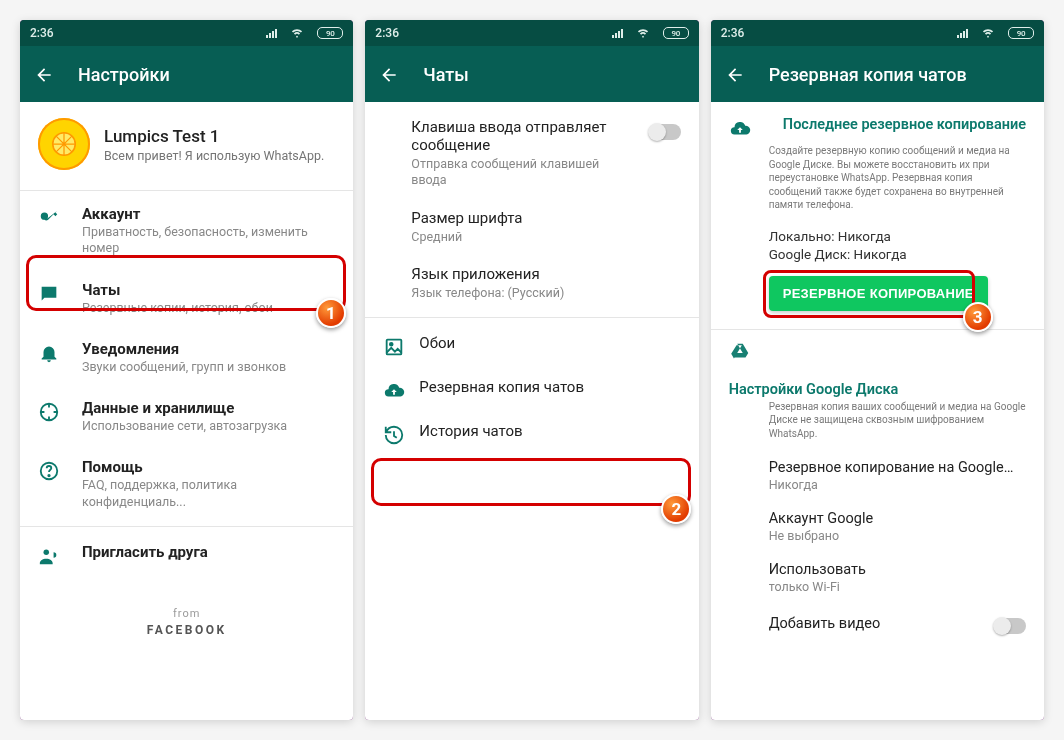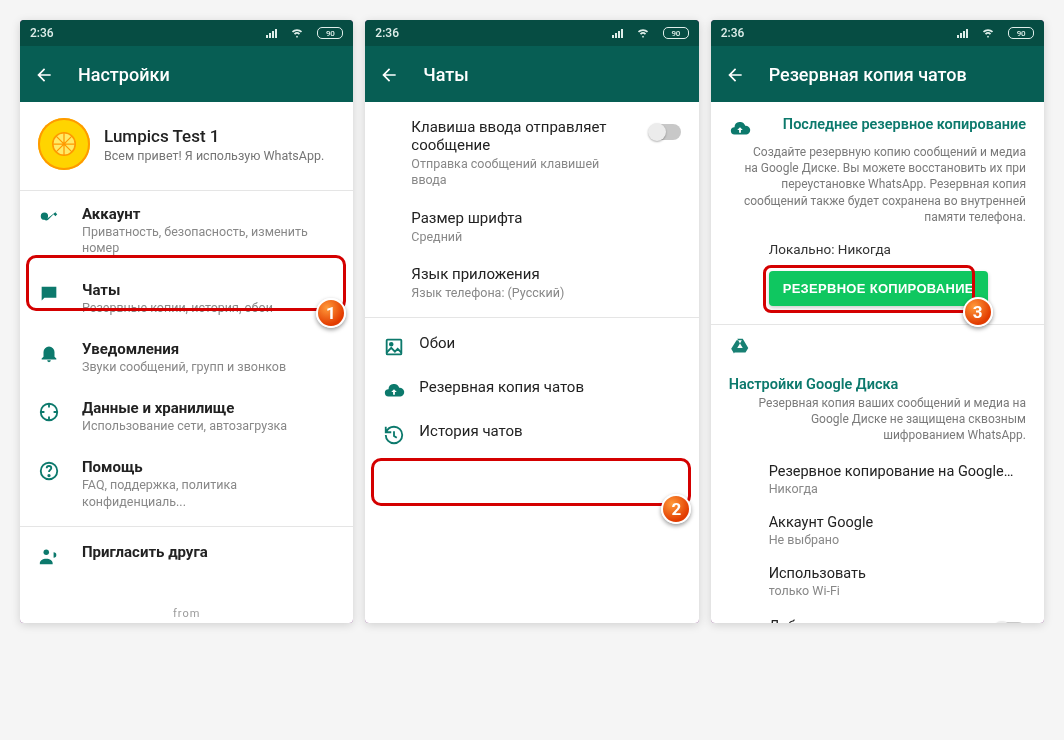--- a/index.html
+++ b/index.html
@@ -9,21 +9,21 @@
     width: 1064px;
     height: 740px;
     padding: 20px;
     display: flex;
     gap: 12px;
     justify-content: center;
     align-items: flex-start;
   }
   .phone {
     width: 334px;
-    height: 603px;
+    height: 700px;
     background: #701a75;
     border-radius: 4px;
     box-shadow: 0 2px 10px rgba(0,0,0,0.15);
     overflow: hidden;
     display: flex;
     flex-direction: column;
     position: relative;
   }
   
   .statusbar {
@@ -118,21 +118,21 @@
     position:absolute; width:18px; height:18px; border-radius:50%; background:#ececec;
     top:-1px; left:-1px; box-shadow:0 1px 2px rgba(0,0,0,.3);
   }
   .toggle.on { background:#8fd1c6; }
   .toggle.on .knob { left:auto; right:-1px; background:#0c796c; }
   .listicon { width:22px; min-width:22px; height:22px; color:#0c796c; margin-top:2px;}
   
   .s3-head { display:flex; gap:30px; padding:14px 18px 0 18px;justify-content:space-between; }
   .s3-head .ic{ width:22px;min-width:22px;height:22px;color:#0c796c; margin-top:2px;}
   .s3-title { color:#0c796c; font-size:14.5px; font-weight:600; }
-  .s3-body { padding: 4px 18px 10px 30px; font-size:12px; color:#7a7a7a; line-height:1.35;text-align:right;}
+  .s3-body { padding: 4px 18px 10px 58px; font-size:10px; color:#7a7a7a; line-height:1.35;}
   .s3-vals { padding: 6px 18px 0 58px; font-size:13.5px; color:#333; }
   .s3-btn-wrap{ padding: 14px 18px 14px 58px; position:relative;}
   .s3-btn {
     background:#0fc760; color:#fff; border:none; border-radius:4px;
     padding:10px 14px; font-size:13px; font-weight:700; letter-spacing:.3px;
     box-shadow:0 2px 4px rgba(0,0,0,.2);
   }
   .s3-btn-hl {
     position:absolute; border:3px solid #d40000; border-radius:8px;
     left:52px; top:8px; width:212px; height:48px; pointer-events:none;
@@ -372,20 +372,21 @@
   </div>
   <div class="content">
     <div class="s3-head">
       <span class="ic"><svg viewBox="0 0 24 24" fill="currentColor">
             <path d="M19 18H6a4 4 0 010-8 6 6 0 0111.7-1.5A4.5 4.5 0 0119 18zm-7-8l-3 3h2v3h2v-3h2l-3-3z"></path>
           </svg></span>
       <div class="s3-title">Последнее резервное копирование</div>
     </div>
     <div class="s3-body">Создайте резервную копию сообщений и медиа на Google Диске. Вы можете восстановить их при переустановке WhatsApp. Резервная копия сообщений также будет сохранена во внутренней памяти телефона.</div>
     <div class="s3-vals">Локально: Никогда</div>
+    <div class="s3-vals" style="padding-top:2px;">Google Диск: Никогда</div>
 
     <div class="s3-btn-wrap">
       <button class="s3-btn">РЕЗЕРВНОЕ КОПИРОВАНИЕ</button>
       <div class="s3-btn-hl"></div>
       <div class="badge" style="left:252px; top:40px;">3</div>
     </div>
 
     <div class="divider" style="margin:4px 0 0 0;"></div>
 
     <div class="sect2">

